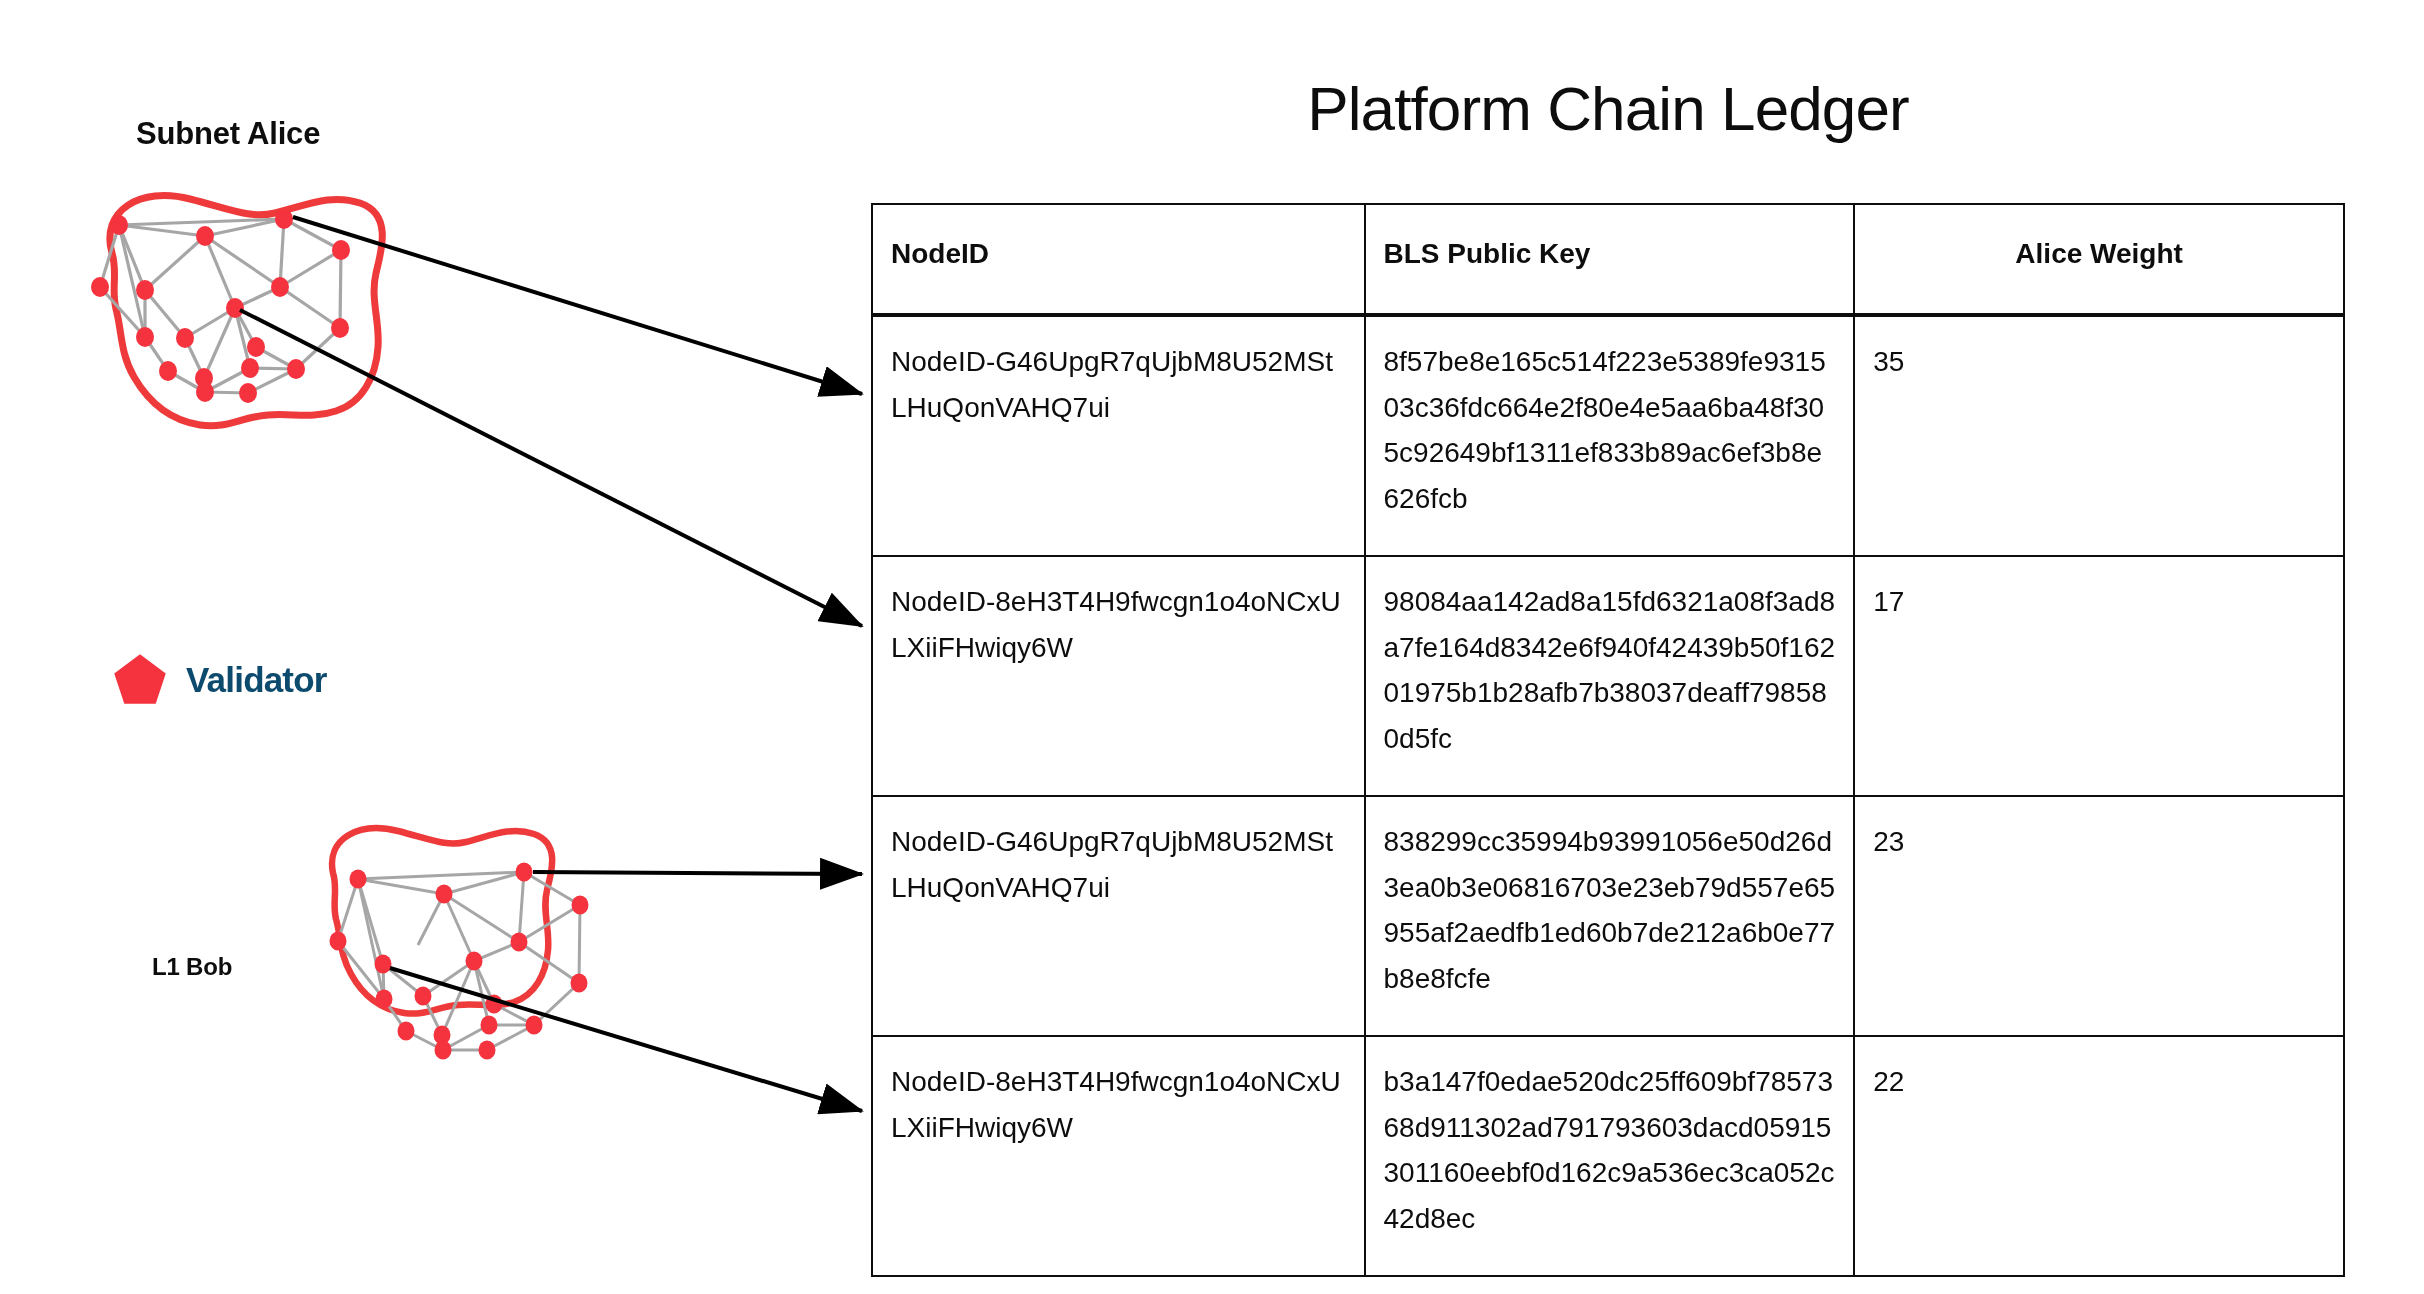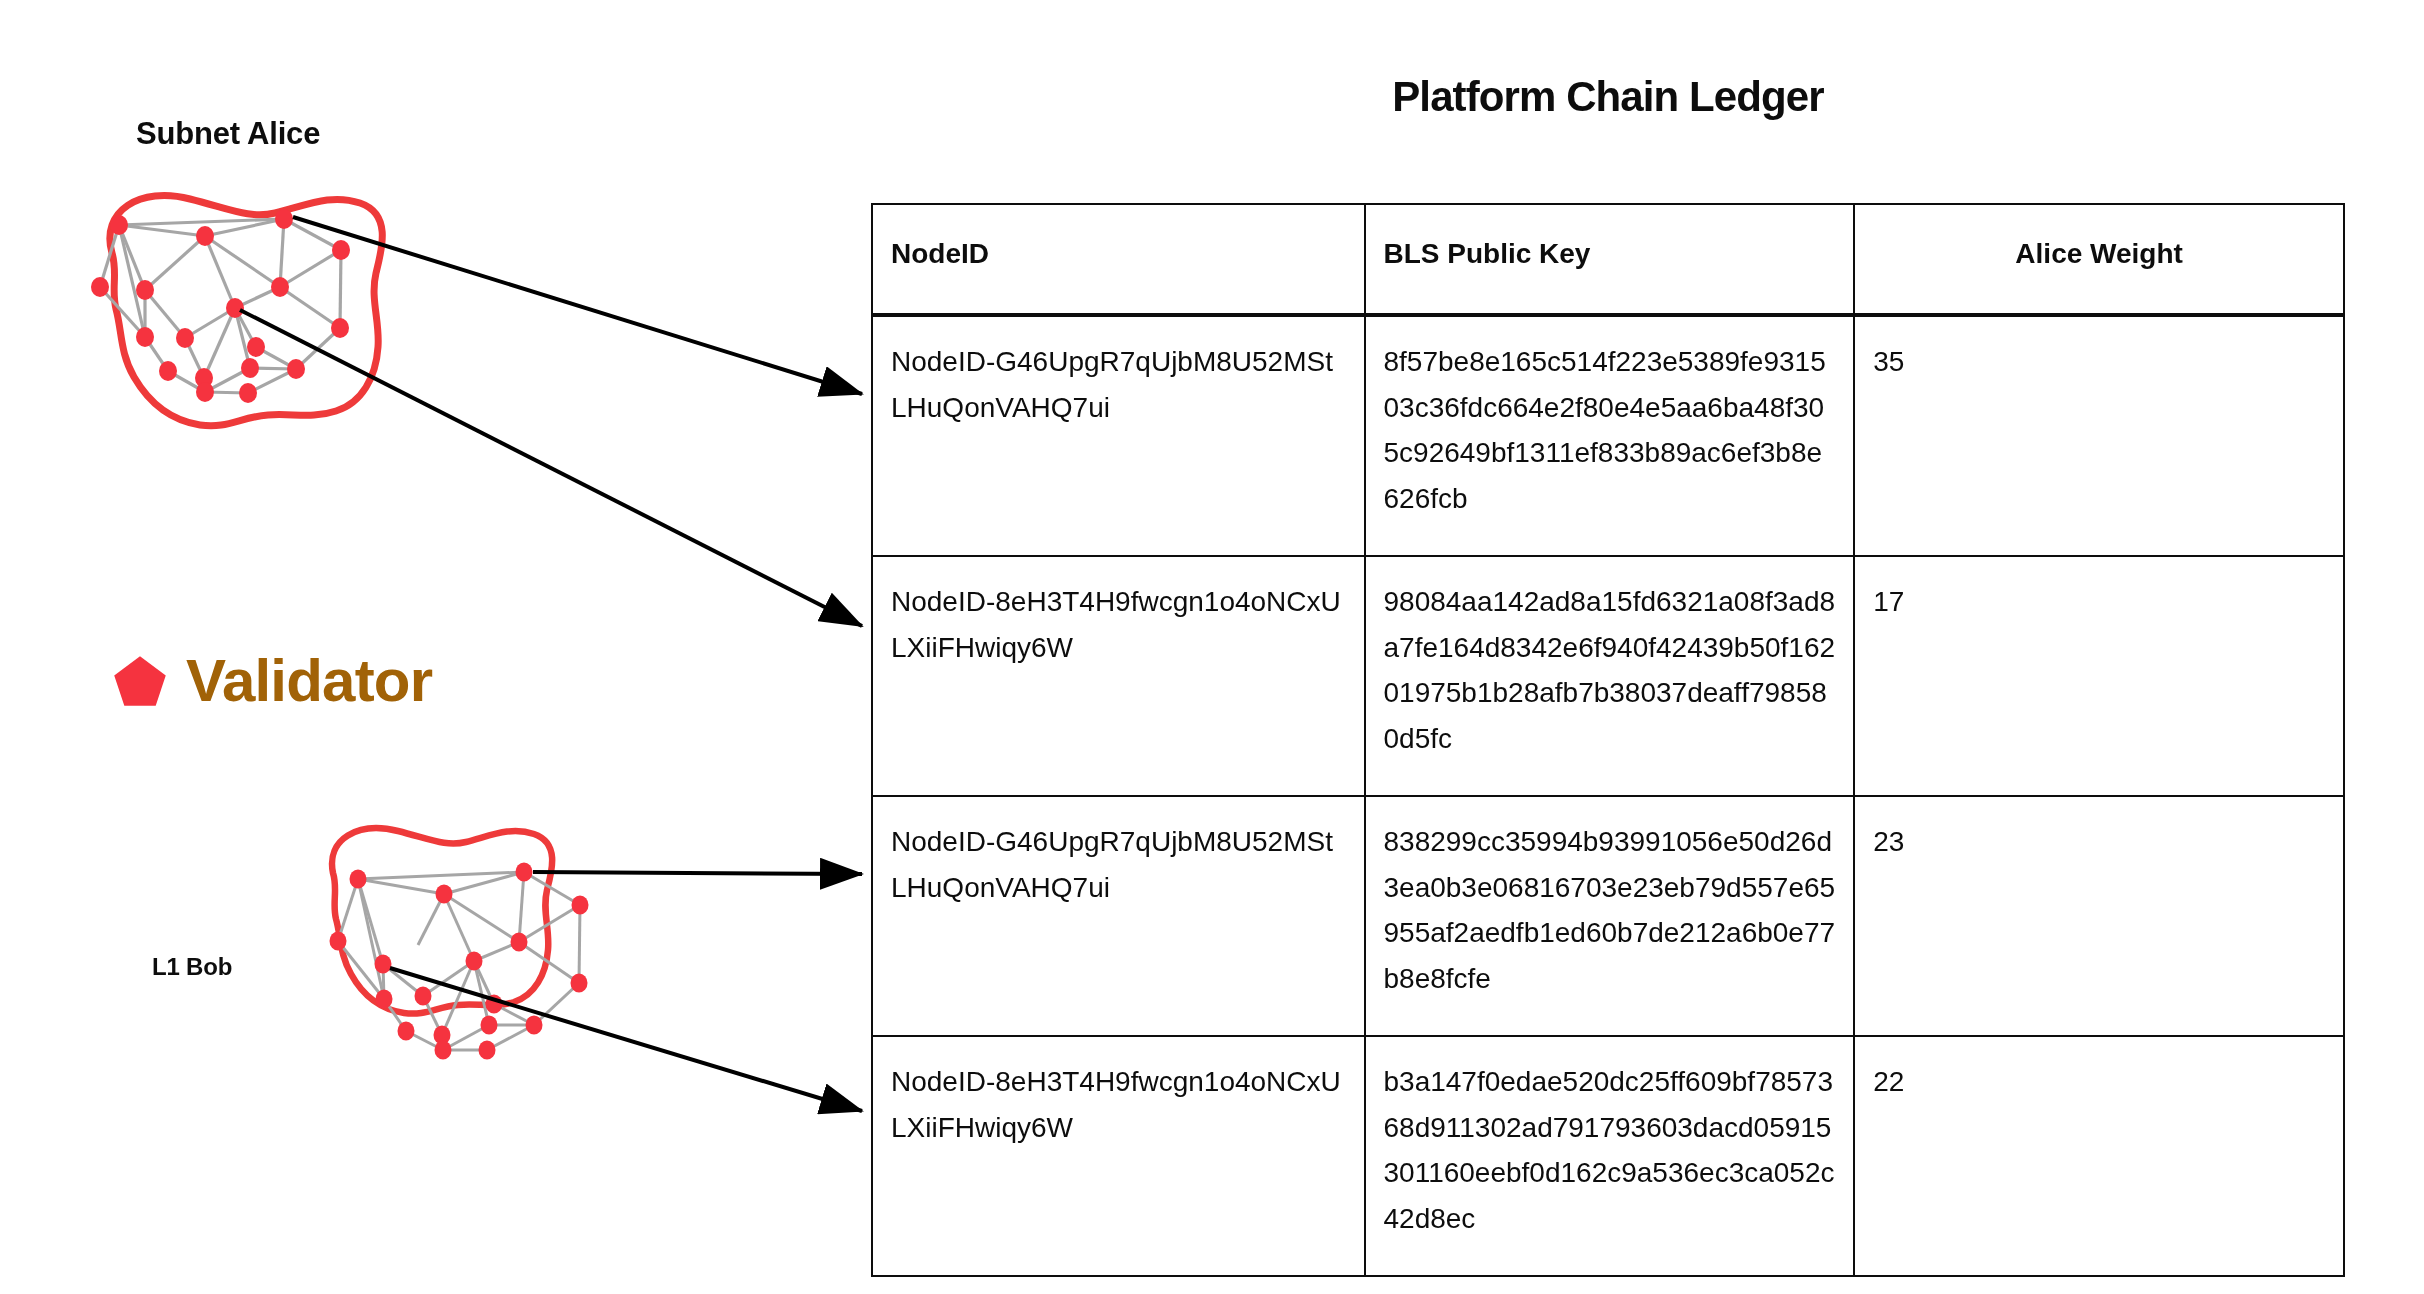--- a/index.html
+++ b/index.html
@@ -51,40 +51,40 @@
 
   #legend {
     position: absolute;
     left: 112px;
     top: 630px;
     display: flex;
     align-items: center;
     gap: 18px;
   }
   #legend .legend-text {
-    font-size: 60px;
+    font-size: 35px;
     font-weight: bold;
-    color: #a16207;
+    color: #0c4a6e;
     letter-spacing: -0.8px;
     line-height: 1;
   }
   #legend .pentagon {
     width: 56px;
     height: 56px;
   }
 
   
   #ledger-title {
     position: absolute;
     left: 870px;
     top: 52px;
     width: 1476px;
     text-align: center;
-    font-size: 42px;
-    font-weight: bold;
+    font-size: 62px;
+    font-weight: normal;
     color: #0d0d0d;
     letter-spacing: -0.9px;
   }
 
   #ledger-table {
     position: absolute;
     left: 871px;
     top: 182px;
     width: 1474px;
     border-collapse: collapse;

